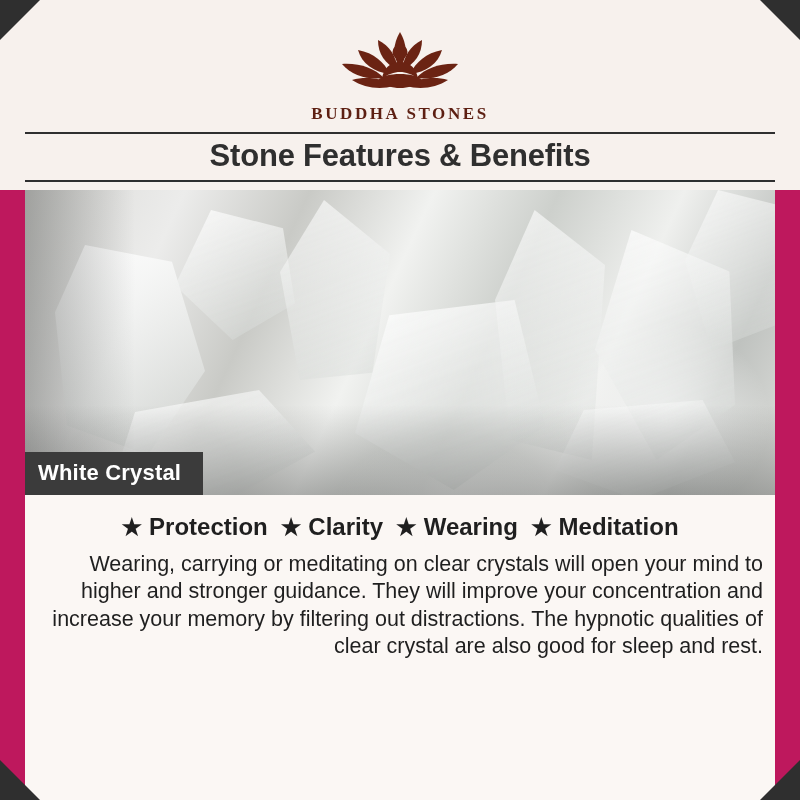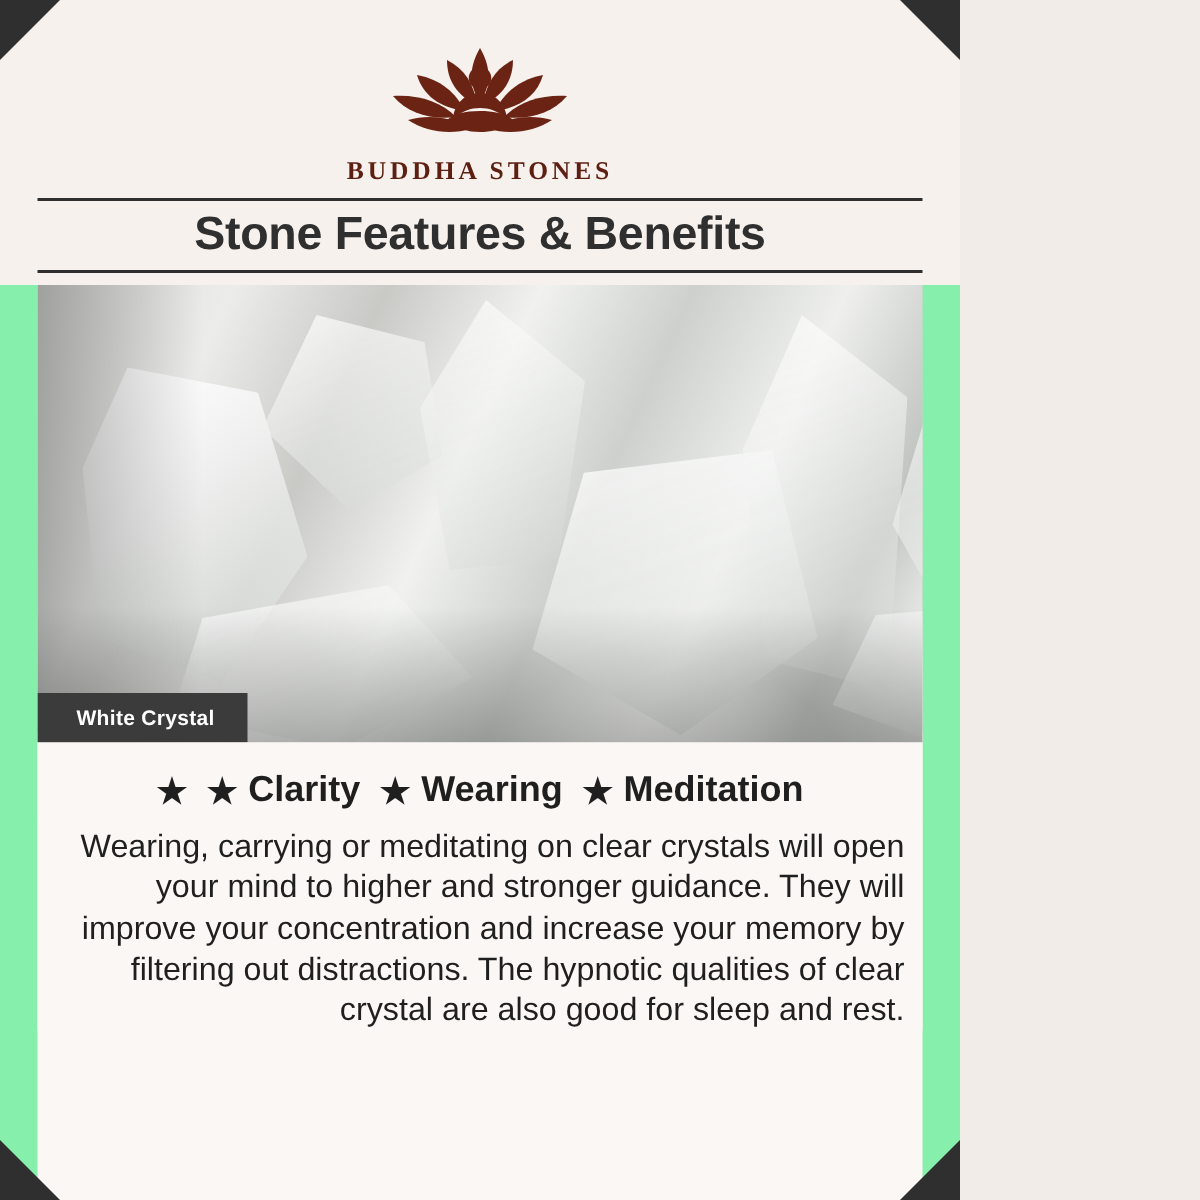--- a/index.html
+++ b/index.html
@@ -5,22 +5,22 @@
   * { box-sizing: border-box; margin: 0; padding: 0; }
   html, body {
     width: 800px; height: 800px;
     font-family: "Liberation Sans", sans-serif;
     background: #f2ece8;
     overflow: hidden;
   }
 
   .page {
     position: relative;
-    width: 640px; height: 800px;
-    background: #86efac;
+    width: 800px; height: 800px;
+    background: #be185d;
     overflow: hidden;
   }
 
   
   .corner {
     position: absolute;
     width: 0; height: 0;
     z-index: 6;
   }
   .corner-tl {
@@ -131,23 +131,23 @@
   .shade-bottom {
     position: absolute; left: 0; right: 0; bottom: 0; height: 90px;
     background: linear-gradient(0deg, rgba(70,72,70,0.4), rgba(70,72,70,0));
   }
 
   .caption-tab {
     position: absolute;
     left: 0; bottom: 0;
     background: #3b3b3b;
     color: #ffffff;
-    font-size: 14px;
-    font-weight: bold;
-    padding: 8px 22px 9px 26px;
+    font-size: 22px;
+    font-weight: bold;
+    padding: 8px 22px 9px 13px;
     letter-spacing: 0.2px;
   }
 
   
   .benefits {
     margin: 0 25px;
     padding: 18px 0 6px;
     display: flex;
     justify-content: center;
     align-items: center;
@@ -242,20 +242,21 @@
     <div class="shard s8"></div>
     <div class="shard s9"></div>
     <div class="shade-left"></div>
     <div class="shade-bottom"></div>
     <div class="caption-tab">White Crystal</div>
   </div>
 
   <div class="benefits">
     <div class="benefit">
       <span class="star">★</span>
+      <span>Protection</span>
     </div>
     <div class="benefit">
       <span class="star">★</span>
       <span>Clarity</span>
     </div>
     <div class="benefit">
       <span class="star">★</span>
       <span>Wearing</span>
     </div>
     <div class="benefit">

